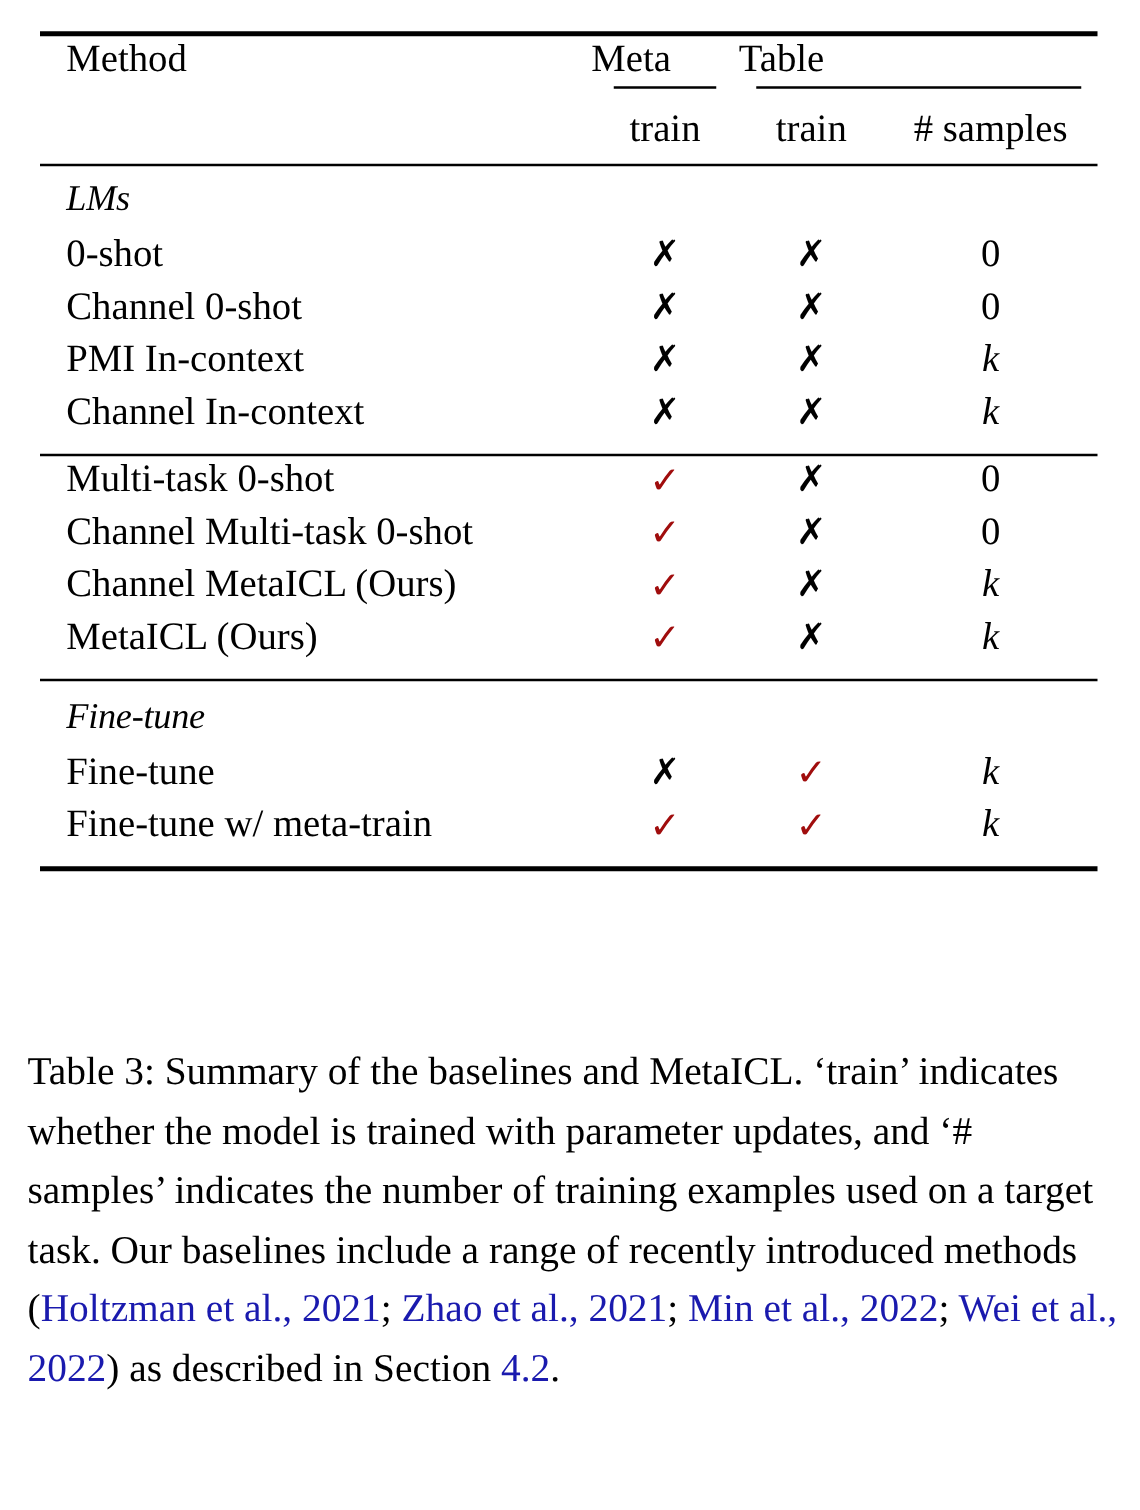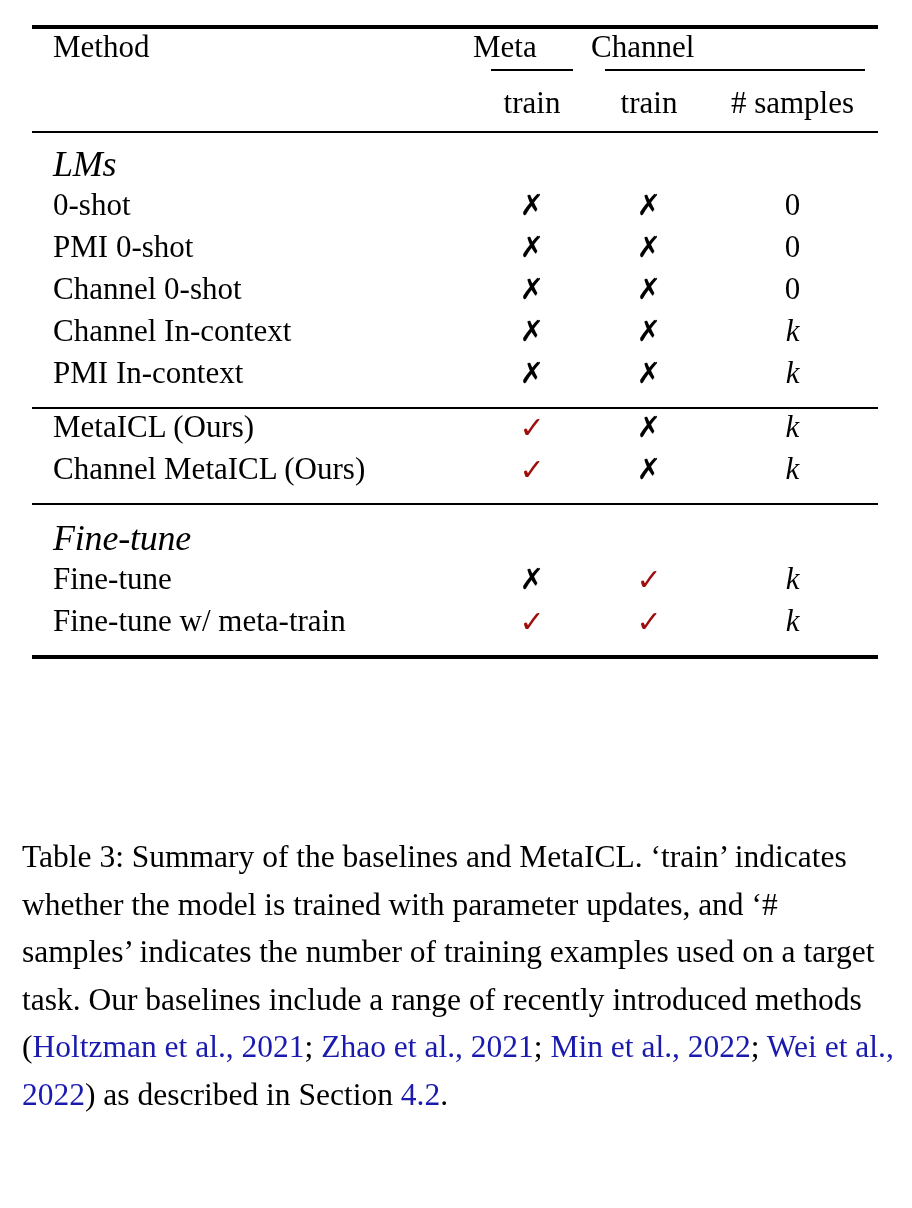--- a/index.html
+++ b/index.html
@@ -80,21 +80,21 @@
 
   .hdr-row2 td {
     height: 46px;
     font-size: 31px;
     text-align: center;
     padding-top: 4px !important;
   }
 
   
   .sec-head td {
-    font-size: 36px;
+    font-size: 29px;
     font-weight: bold;
     font-style: italic;
     padding-left: 21px !important;
     padding-top: 12px !important;
     padding-bottom: 2px !important;
     height: 40px;
     letter-spacing: -0.2px;
   }
   .sec-head.first td { padding-top: 10px !important; }
 
@@ -174,21 +174,21 @@
       </colgroup>
       <tbody>
 
         <tr class="hdr-row1">
           <td class="hdr-method" rowspan="1">Method</td>
           <td class="hdr-group">
             <div>Meta</div>
             <div class="grouprule meta"></div>
           </td>
           <td class="hdr-group" colspan="2">
-            <div>Channel</div>
+            <div>Table</div>
             <div class="grouprule target"></div>
           </td>
         </tr>
 
         <tr class="hdr-row2">
           <td></td>
           <td>train</td>
           <td>train</td>
           <td># samples</td>
         </tr>
@@ -210,63 +210,69 @@
             <tr class="sec-head first">
               <td colspan="4">LMs</td>
             </tr>
             <tr class="data-row">
               <td class="cell-method">0-shot</td>
               <td class="cell-mark"><span class="mark cross" style="color: rgb(0, 0, 0);">✗</span></td>
               <td class="cell-mark"><span class="mark cross" style="color: rgb(0, 0, 0);">✗</span></td>
               <td class="cell-samples"><span>0</span></td>
             </tr>
             <tr class="data-row">
-              <td class="cell-method">PMI 0-shot</td>
+              <td class="cell-method">Channel 0-shot</td>
               <td class="cell-mark"><span class="mark cross" style="color: rgb(0, 0, 0);">✗</span></td>
               <td class="cell-mark"><span class="mark cross" style="color: rgb(0, 0, 0);">✗</span></td>
               <td class="cell-samples"><span>0</span></td>
             </tr>
             <tr class="data-row">
-              <td class="cell-method">Channel 0-shot</td>
-              <td class="cell-mark"><span class="mark cross" style="color: rgb(0, 0, 0);">✗</span></td>
-              <td class="cell-mark"><span class="mark cross" style="color: rgb(0, 0, 0);">✗</span></td>
-              <td class="cell-samples"><span>0</span></td>
+              <td class="cell-method">PMI In-context</td>
+              <td class="cell-mark"><span class="mark cross" style="color: rgb(0, 0, 0);">✗</span></td>
+              <td class="cell-mark"><span class="mark cross" style="color: rgb(0, 0, 0);">✗</span></td>
+              <td class="cell-samples"><span class="samples-k">k</span></td>
             </tr>
             <tr class="data-row">
               <td class="cell-method">Channel In-context</td>
-              <td class="cell-mark"><span class="mark cross" style="color: rgb(0, 0, 0);">✗</span></td>
-              <td class="cell-mark"><span class="mark cross" style="color: rgb(0, 0, 0);">✗</span></td>
-              <td class="cell-samples"><span class="samples-k">k</span></td>
-            </tr>
-            <tr class="data-row">
-              <td class="cell-method">PMI In-context</td>
               <td class="cell-mark"><span class="mark cross" style="color: rgb(0, 0, 0);">✗</span></td>
               <td class="cell-mark"><span class="mark cross" style="color: rgb(0, 0, 0);">✗</span></td>
               <td class="cell-samples"><span class="samples-k">k</span></td>
             </tr>
           </tbody>
         </table>
         <div class="spacer-sm"></div>
         <div class="rule-thin"></div>
         <table class="tbl">
           <colgroup>
             <col class="c-method">
             <col class="c-meta">
             <col class="c-ttrain">
             <col class="c-samples">
           </colgroup>
           <tbody>
             <tr class="data-row">
+              <td class="cell-method">Multi-task 0-shot</td>
+              <td class="cell-mark"><span class="mark check" style="color: rgb(160, 13, 13);">✓</span></td>
+              <td class="cell-mark"><span class="mark cross" style="color: rgb(0, 0, 0);">✗</span></td>
+              <td class="cell-samples"><span>0</span></td>
+            </tr>
+            <tr class="data-row">
+              <td class="cell-method">Channel Multi-task 0-shot</td>
+              <td class="cell-mark"><span class="mark check" style="color: rgb(160, 13, 13);">✓</span></td>
+              <td class="cell-mark"><span class="mark cross" style="color: rgb(0, 0, 0);">✗</span></td>
+              <td class="cell-samples"><span>0</span></td>
+            </tr>
+            <tr class="data-row">
+              <td class="cell-method">Channel MetaICL (Ours)</td>
+              <td class="cell-mark"><span class="mark check" style="color: rgb(160, 13, 13);">✓</span></td>
+              <td class="cell-mark"><span class="mark cross" style="color: rgb(0, 0, 0);">✗</span></td>
+              <td class="cell-samples"><span class="samples-k">k</span></td>
+            </tr>
+            <tr class="data-row">
               <td class="cell-method">MetaICL (Ours)</td>
-              <td class="cell-mark"><span class="mark check" style="color: rgb(160, 13, 13);">✓</span></td>
-              <td class="cell-mark"><span class="mark cross" style="color: rgb(0, 0, 0);">✗</span></td>
-              <td class="cell-samples"><span class="samples-k">k</span></td>
-            </tr>
-            <tr class="data-row">
-              <td class="cell-method">Channel MetaICL (Ours)</td>
               <td class="cell-mark"><span class="mark check" style="color: rgb(160, 13, 13);">✓</span></td>
               <td class="cell-mark"><span class="mark cross" style="color: rgb(0, 0, 0);">✗</span></td>
               <td class="cell-samples"><span class="samples-k">k</span></td>
             </tr>
           </tbody>
         </table>
         <div class="spacer-sm"></div>
         <div class="rule-thin"></div>
         <table class="tbl">
           <colgroup>

